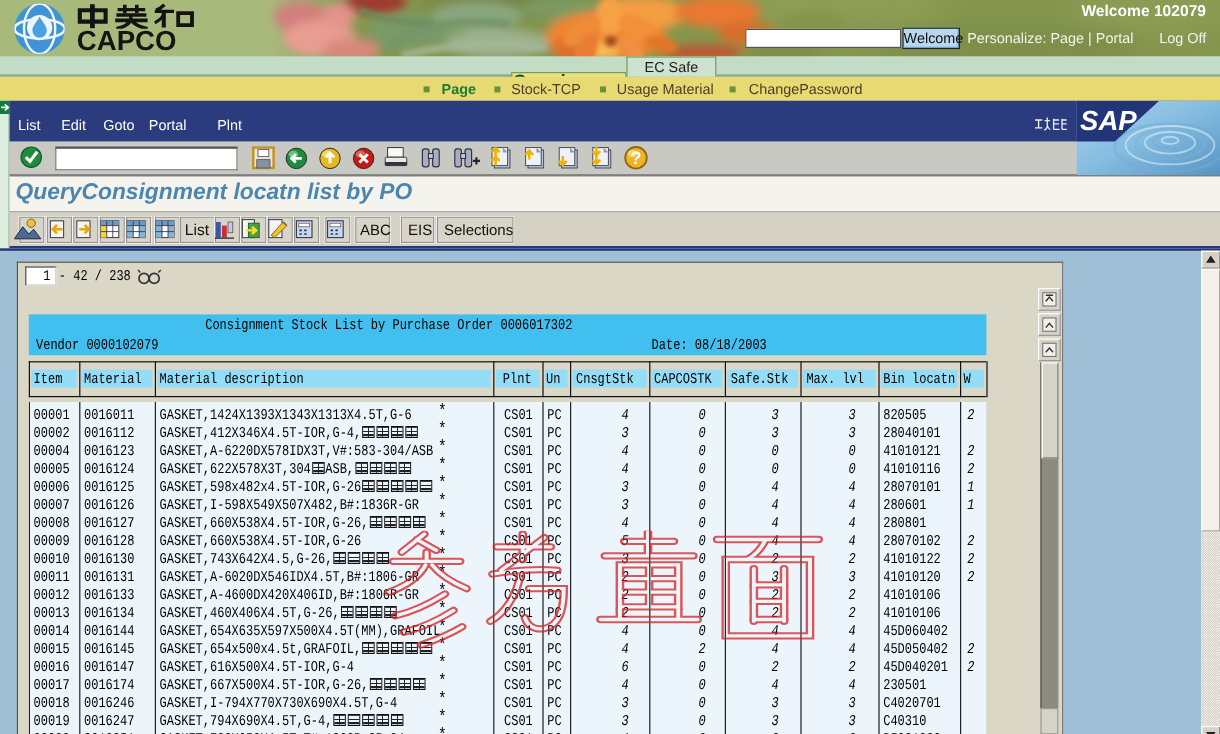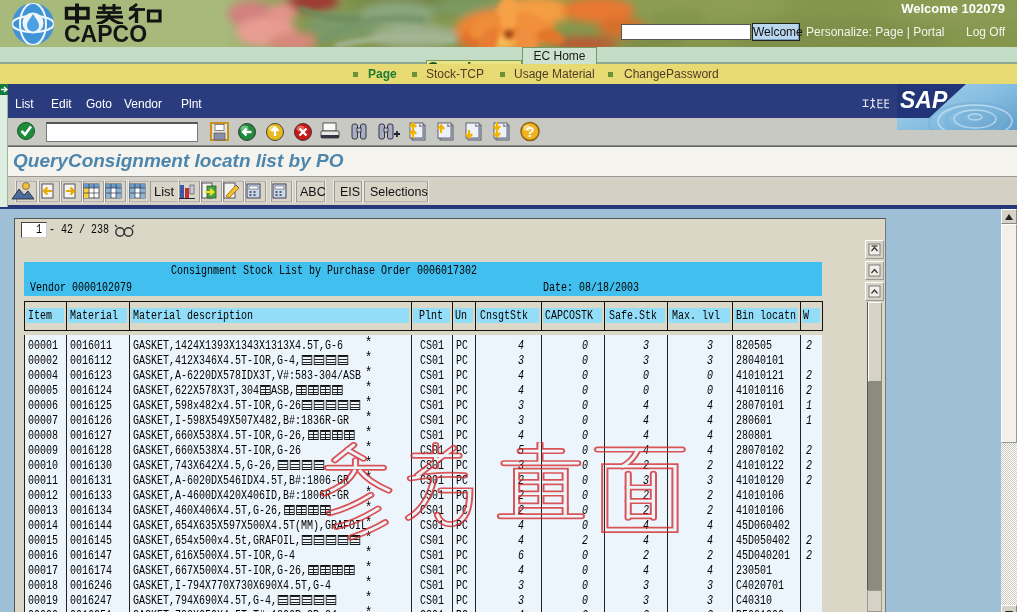--- a/index.html
+++ b/index.html
@@ -114,21 +114,21 @@
 <div class="abs" style="right:12px;top:1px;font-size:13px;font-weight:bold;color:#fff;">Welcome 102079</div>
 <input class="abs" style="left: 621px; top: 24px; width: 130px; height: 16px; border: 1px solid rgb(85, 85, 85); background: rgb(255, 255, 255);">
 <div class="abs" style="left:752px;top:23px;width:48px;height:18px;background:#b9d7ee;border:1px solid #222;box-shadow:inset -1px -1px 0 #7aa0c0;font-size:12px;color:#111;text-align:center;line-height:16px;">Welcome</div>
 <div class="abs" style="left:806px;top:25px;font-size:12px;color:#f2f4ea;">Personalize: Page | Portal</div>
 <div class="abs" style="left:966px;top:25px;font-size:12px;color:#f2f4ea;">Log Off</div>
 </div>
 
 <div class="abs" style="left:0;top:47px;width:1017px;height:17px;background:#c3dcc6;">
  <div class="abs" style="left:0;top:15px;width:1017px;height:2px;background:#8aa88e;"></div>
  <div class="abs" style="left:426px;top:0;width:96px;height:17px;background:#e9e383;border:1px solid #7a9a60;border-bottom:none;font-size:16px;font-weight:bold;color:#14532d;text-align:center;line-height:16px;margin-top:13px;">Consignment</div>
- <div class="abs" style="left:522px;top:0;width:75px;height:17px;background:#cde2d0;border:1px solid #7a9a60;border-bottom:none;font-size:12px;color:#1c1c1c;text-align:center;line-height:16px;">EC Home</div>
+ <div class="abs" style="left:522px;top:0;width:75px;height:17px;background:#cde2d0;border:1px solid #7a9a60;border-bottom:none;font-size:12px;color:#1c1c1c;text-align:center;line-height:16px;">EC Safe</div>
 </div>
 
 <div class="abs" style="left:0;top:64px;width:1017px;height:20px;background:#e8da73;font-size:12px;color:#4e3c28;">
  <div class="abs" style="left:289px;top:19px;">Welcome</div>
  <div class="abs" style="left:353px;top:8px;width:5px;height:5px;background:#6a9136;"></div>
  <div class="abs" style="left:368px;top:3px;font-weight:bold;color:#1e7a34;">Page</div>
  <div class="abs" style="left:412px;top:8px;width:5px;height:5px;background:#6a9136;"></div>
  <div class="abs" style="left:426px;top:3px;">Stock-TCP</div>
  <div class="abs" style="left:500px;top:8px;width:5px;height:5px;background:#6a9136;"></div>
  <div class="abs" style="left:514px;top:3px;">Usage Material</div>
@@ -140,34 +140,34 @@
  <div class="abs" style="left:0;top:0;width:8px;height:11px;background:#157a3e;"></div>
  <svg class="abs" style="left:0;top:1px;" width="8" height="9">
       <path d="M1 4.5 H6 M4 2 L7 4.5 L4 7" stroke="#fff" stroke-width="1.3" fill="none"></path>
     </svg>
 </div>
 
 <div class="abs" style="left:8px;top:84px;width:1009px;height:34px;background:#2a3b7e;color:#fff;font-size:12px;">
  <div class="abs" style="left:7px;top:13px;">List</div>
  <div class="abs" style="left:43px;top:13px;">Edit</div>
  <div class="abs" style="left:78px;top:13px;">Goto</div>
- <div class="abs" style="left:116px;top:13px;">Vendor</div>
+ <div class="abs" style="left:116px;top:13px;">Portal</div>
  <div class="abs" style="left:173px;top:13px;">Plnt</div>
 </div>
 
 <svg class="abs" style="left:862px;top:97px;" width="27" height="12" viewBox="0 0 27 12">
 <g stroke="#eeeef4" stroke-width="1.1" fill="none">
  <path d="M0.5 3 H6.5 M3.5 3 V9.5 M0.5 9.5 H6.5"></path>
  <path d="M8.5 3.5 H13 M10.7 1 V7.5 C10.7 10 9.5 11 8 11.5 M10.7 7.5 C11.2 9.5 12.2 10.5 13.2 11"></path>
  <path d="M16 2 V11 M16 3 H20.5 M16 6.2 H20.5 M16 10.8 H21"></path>
  <path d="M23 2 V11 M23 3 H27 M23 6.2 H27 M23 10.8 H27.5"></path>
 </g>
 </svg>
 
-<div class="abs" style="left:897px;top:84px;width:120px;height:46px;overflow:hidden;z-index:20;">
+<div class="abs" style="left:897px;top:84px;width:120px;height:62px;overflow:hidden;z-index:20;">
 <svg width="120" height="62">
 <defs>
  <linearGradient id="water" x1="0" y1="0" x2="1" y2="1">
   <stop offset="0" stop-color="#aad4ec"></stop>
           <stop offset="0.5" stop-color="#84bce0"></stop>
           <stop offset="1" stop-color="#5694c4"></stop>
  </linearGradient>
 </defs>
 <rect width="120" height="62" fill="url(#water)"></rect>
 <g fill="none" stroke="#e4f2fa" stroke-opacity="0.55">

